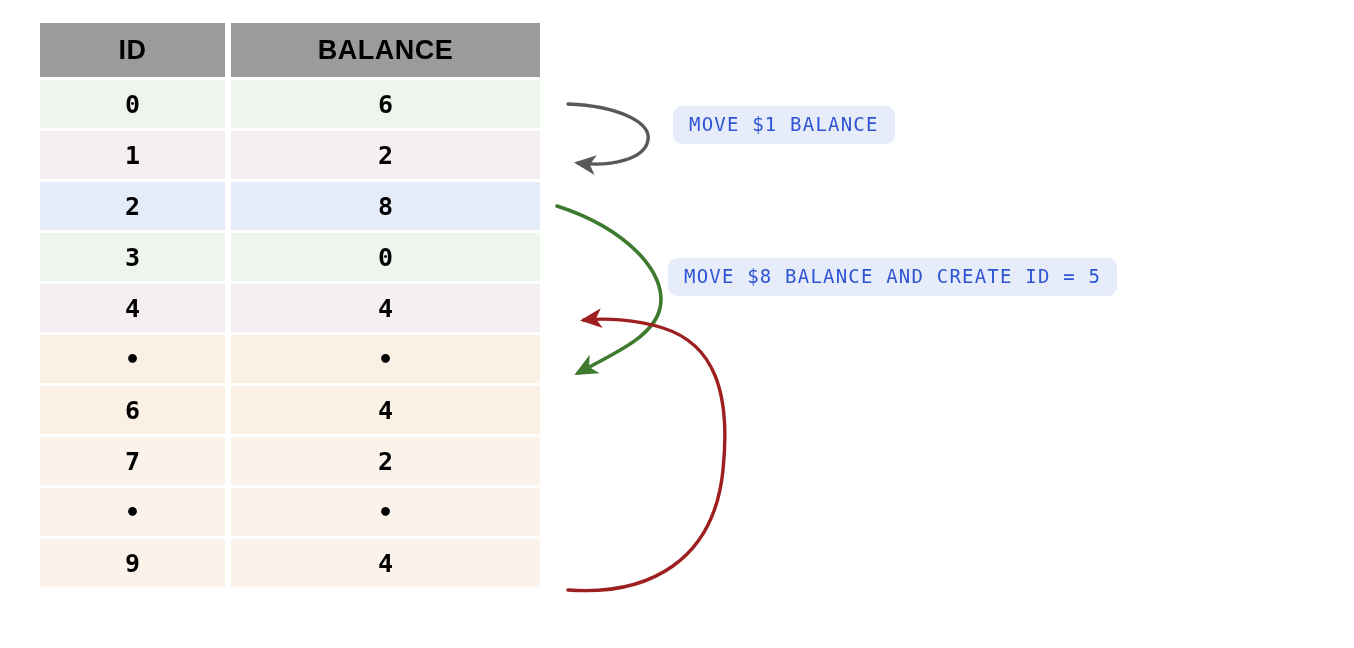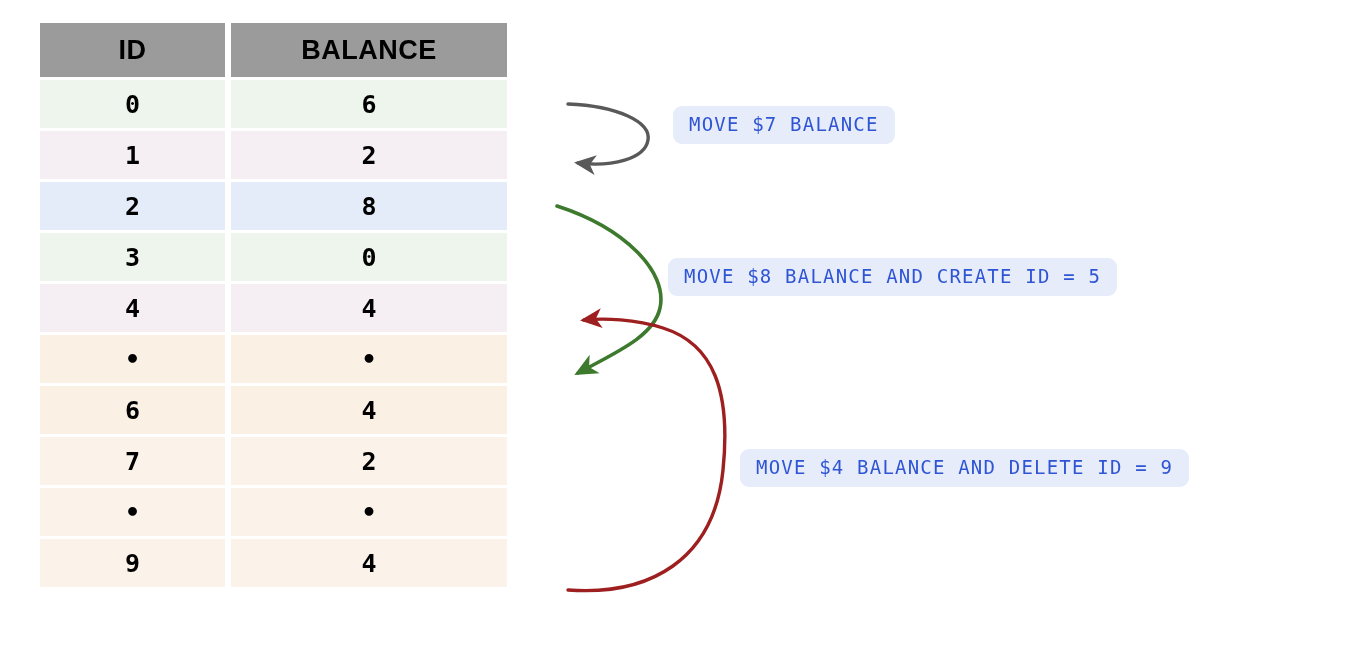--- a/index.html
+++ b/index.html
@@ -38,21 +38,21 @@
   .cell {
     box-sizing: border-box;
     display: flex;
     align-items: center;
     justify-content: center;
     height: 48px;
     font-weight: bold;
     color: #000000;
   }
   .cell.id   { width: 185px; margin-right: 6px; }
-  .cell.bal  { width: 276px; }
+  .cell.bal  { width: 309px; }
 
   .header .cell {
     background: #9b9b9b;
     height: 54px;
     font-size: 27px;
     letter-spacing: 0.5px;
     font-family: "Liberation Sans", sans-serif;
   }
 
   .datarow .cell {
@@ -172,17 +172,16 @@
     </defs>
 
     <path d="M 568 104 C 618 106, 651 122, 648 140 C 645 159, 612 167, 578 163" fill="none" stroke="#595959" stroke-width="3.4" stroke-linecap="round" marker-end="url(#head-gray)"></path>
 
     <path d="M 557 206 C 625 228, 668 272, 660 308 C 654 336, 617 352, 578 373" fill="none" stroke="#3d7a2e" stroke-width="3.6" stroke-linecap="round" marker-end="url(#head-green)"></path>
 
     <path d="M 568 590 C 650 596, 714 560, 723 470 C 731 392, 714 344, 663 328
              C 635 319, 604 318, 584 320" fill="none" stroke="#9e1f1f" stroke-width="3.4" stroke-linecap="round" marker-end="url(#head-red)"></path>
   </svg>
 
-  <div class="pill" id="pill-1">MOVE $7 BALANCE</div>
+  <div class="pill" id="pill-1">MOVE $1 BALANCE</div>
   <div class="pill" id="pill-2">MOVE $8 BALANCE AND CREATE ID = 5</div>
-  <div class="pill" id="pill-3">MOVE $4 BALANCE AND DELETE ID = 9</div>
 
 </div>
 
 </body></html>

